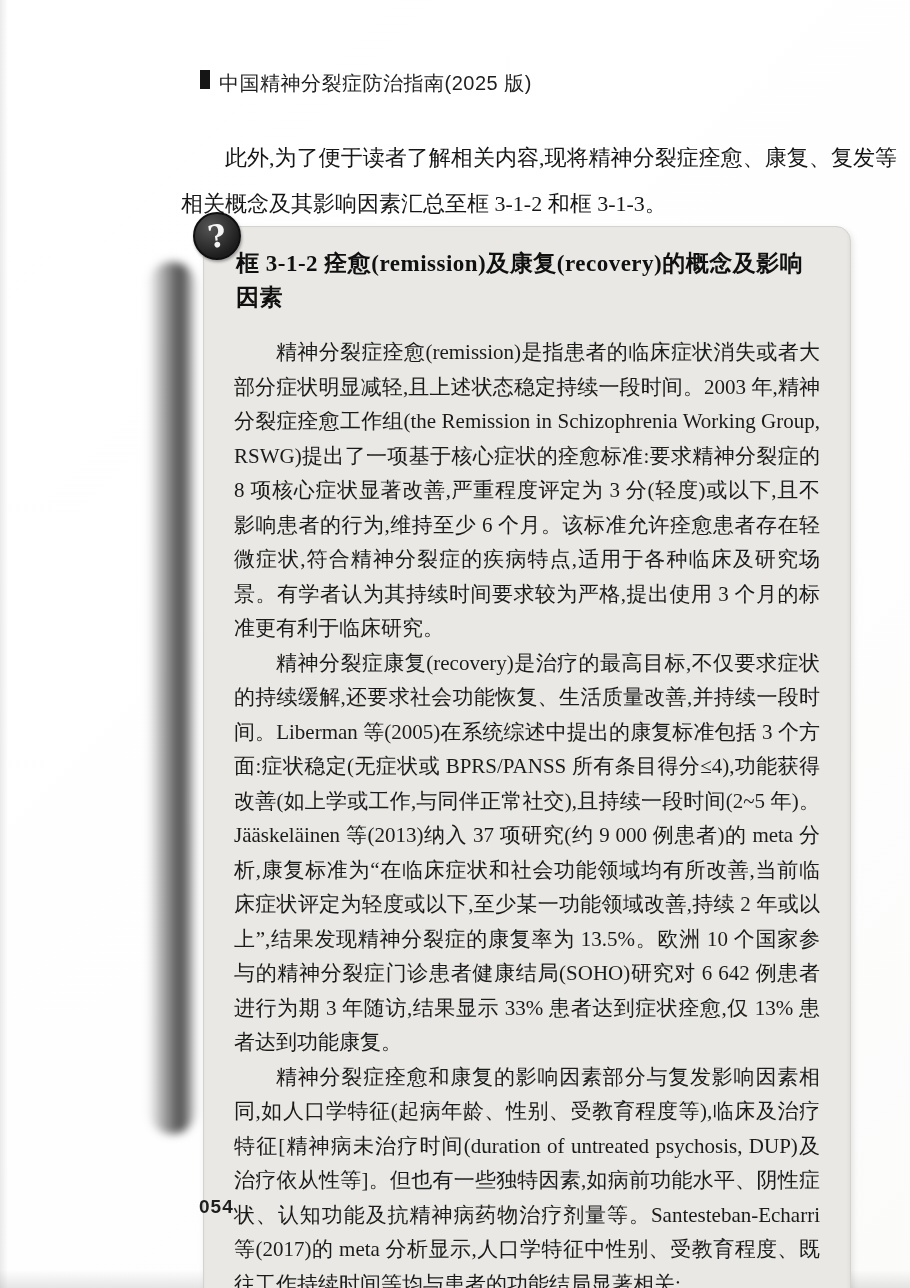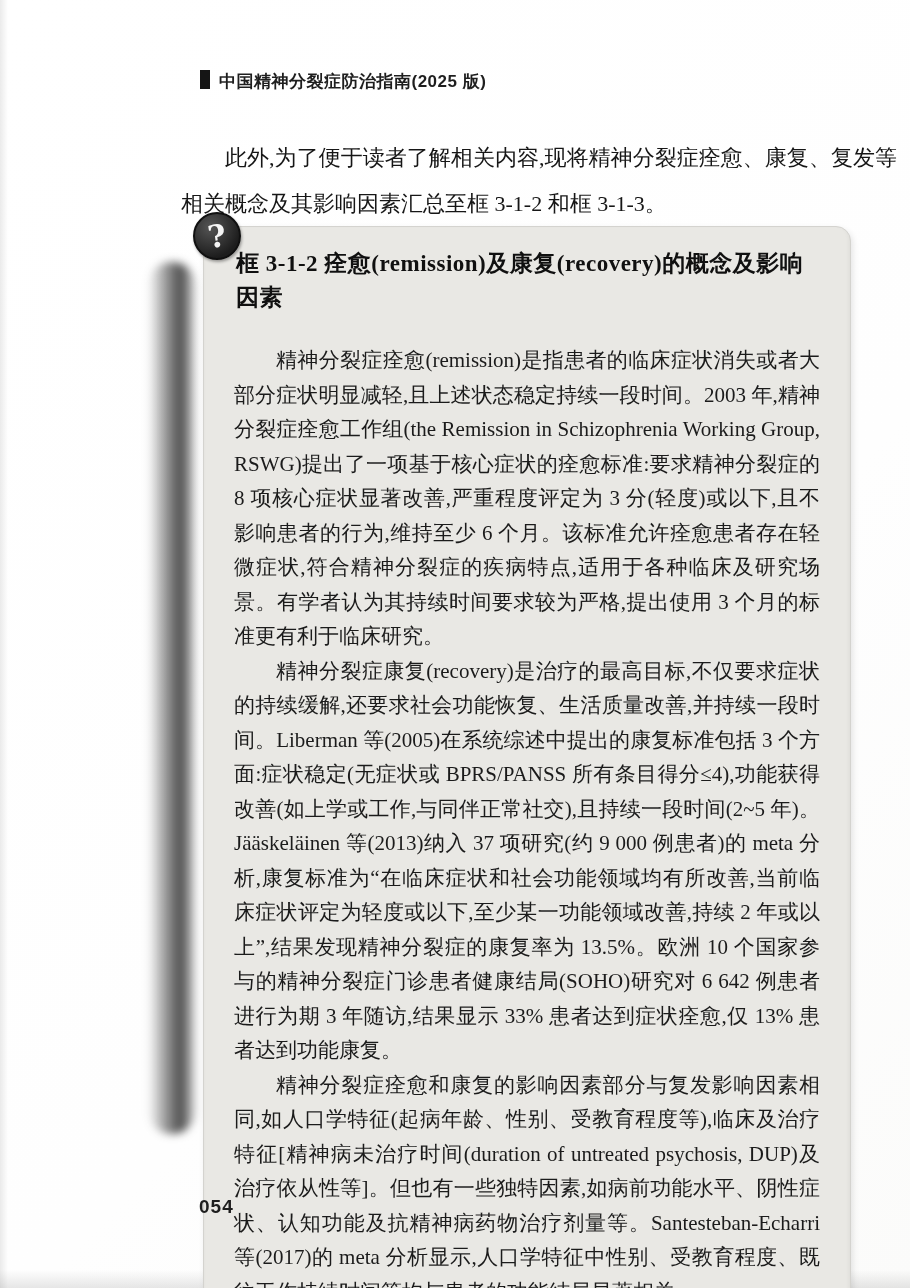--- a/index.html
+++ b/index.html
@@ -34,21 +34,21 @@
   }
   .edge-left {
     position: absolute; left: 0; top: 0; width: 8px; height: 100%;
     background: linear-gradient(to right, rgba(120,120,120,0.15), rgba(255,255,255,0));
   }
   
   .header {
     position: absolute; top: 70px; left: 200px;
     display: flex; align-items: flex-start;
     font-family: "Liberation Sans", sans-serif;
-    font-weight: 700; font-size: 17px; color: #1e1e1e;
+    font-weight: 400; font-size: 20px; color: #1e1e1e;
     letter-spacing: 0.5px;
   }
   .header-bar {
     width: 10px; height: 19px; background: #151515;
     display: inline-block; margin-right: 9px;
   }
   
   .intro {
     position: absolute; top: 126px; left: 172px; width: 716px;
     margin: 9px;
@@ -77,21 +77,21 @@
     box-shadow: 1px 2px 3px rgba(0,0,0,0.35);
   }
   .q-icon span {
     color: #f5f5f5;
     font-family: "DejaVu Serif", serif;
     font-size: 31px; font-weight: 700;
     transform: rotate(-9deg);
     line-height: 1;
   }
   .box-title {
-    margin: 4px 0 28px 2px;
+    margin: 4px 0 20px 2px;
     font-size: 23px; font-weight: 700; color: #101010;
     line-height: 34px;
     letter-spacing: 0.5px;
   }
   .box-para {
     margin: 0;
     font-size: 21px; line-height: 34.5px;
     text-align: justify; text-indent: 2em;
     color: #1b1b1b;
   }

